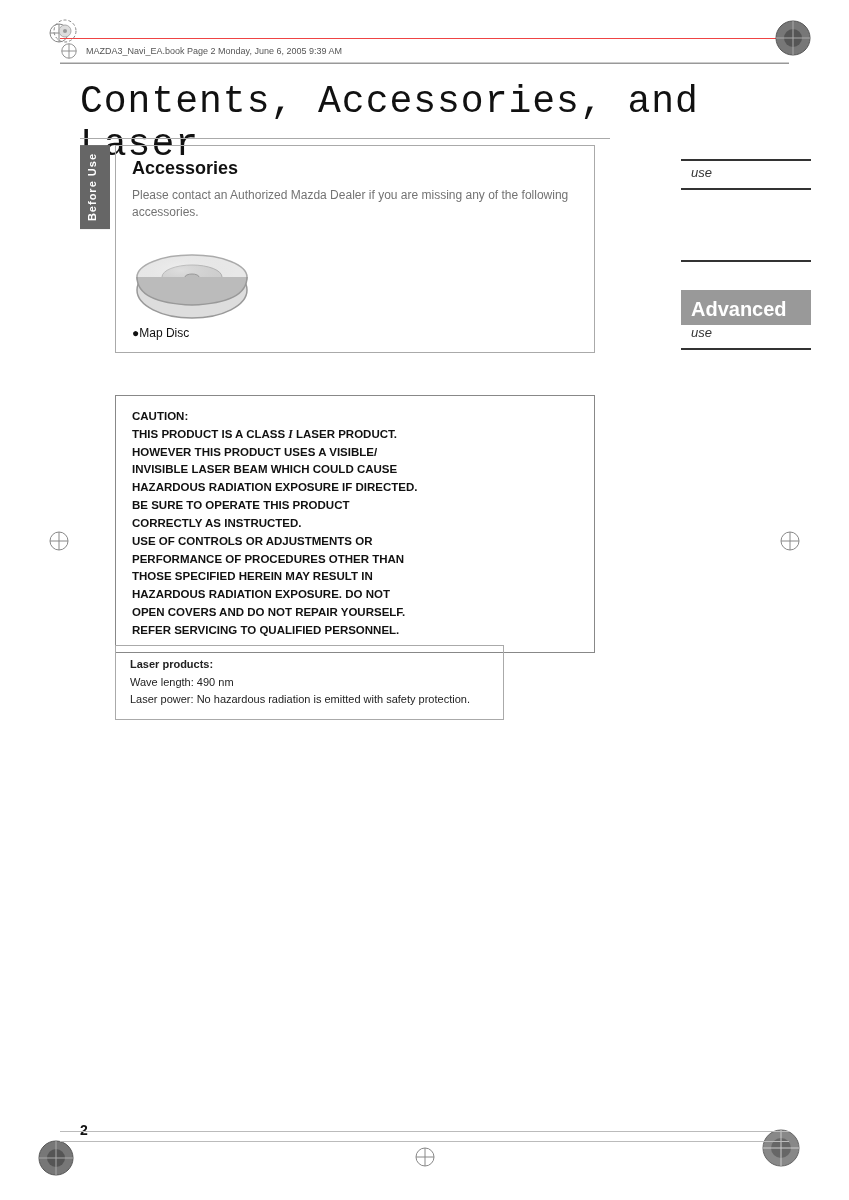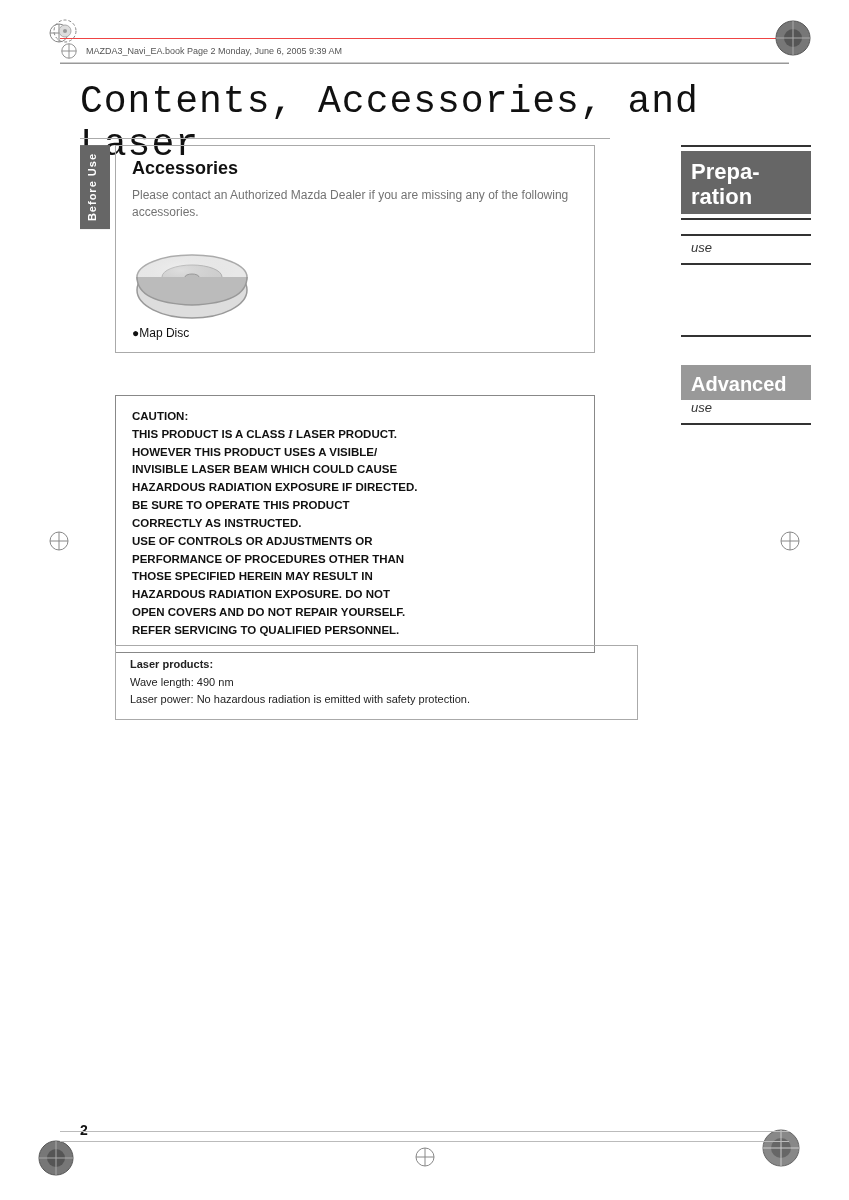--- a/index.html
+++ b/index.html
@@ -125,21 +125,21 @@
       font-family: 'Times New Roman', Times, serif;
       font-style: italic;
       font-weight: bold;
     }
 
     
     .laser-box {
       position: absolute;
       top: 645px;
       left: 115px;
-      width: 523px;
+      width: 389px;
       border: 1px solid #aaa;
       padding: 10px 14px;
     }
 
     .laser-box p {
       font-size: 11px;
       color: #222;
       line-height: 1.6;
     }
 
@@ -294,27 +294,20 @@
 <div class="laser-box">
   <p>
     <span class="laser-title">Laser products:</span><br>
     <span>Wave length: 490 nm</span><br>
     <span>Laser power: No hazardous radiation is emitted with safety protection.</span>
   </p>
 </div>
 
 <div class="right-sidebar">
 
-  <div class="nav-item">
-    <div class="nav-line-top"></div>
-    <div class="nav-label-box" style="background:#666;">
-      <div class="nav-title" style="color:#fff; font-size:22px; font-weight:bold; line-height:1.15;">Prepa-<br>ration</div>
-    </div>
-    <div class="nav-line-bottom"></div>
-  </div>
 
   <div style="height:14px;"></div>
 
   <div class="nav-item">
     <div class="nav-line-top"></div>
     <div class="nav-sub" style="color:#333;">use</div>
     <div class="nav-line-bottom"></div>
   </div>
 
   <div style="height:70px;"></div>

